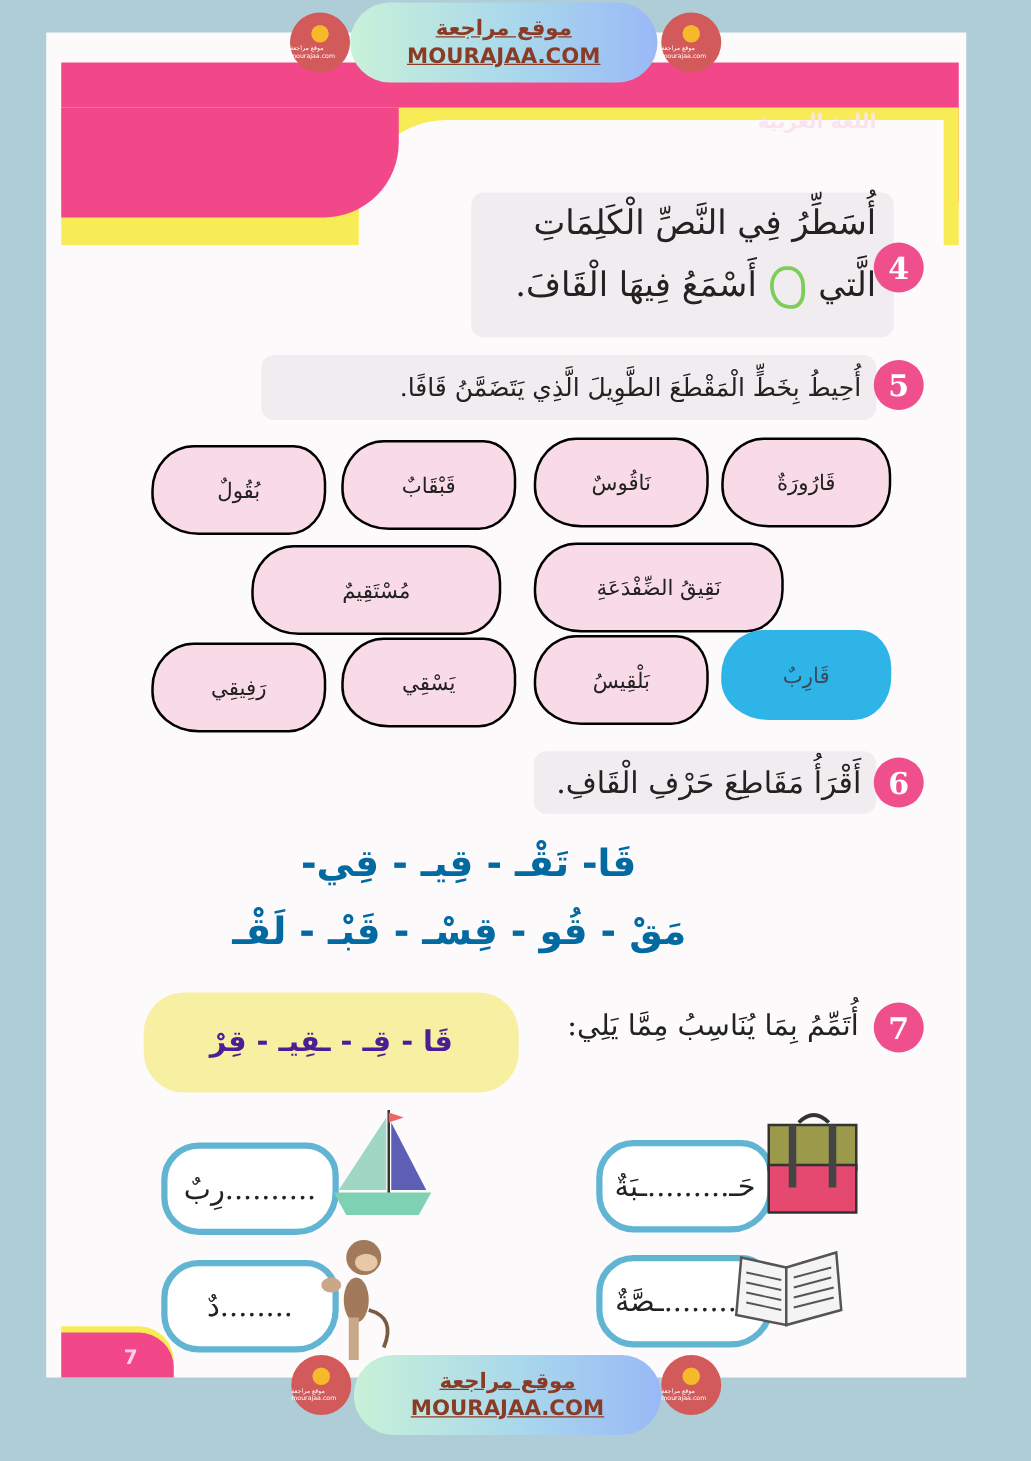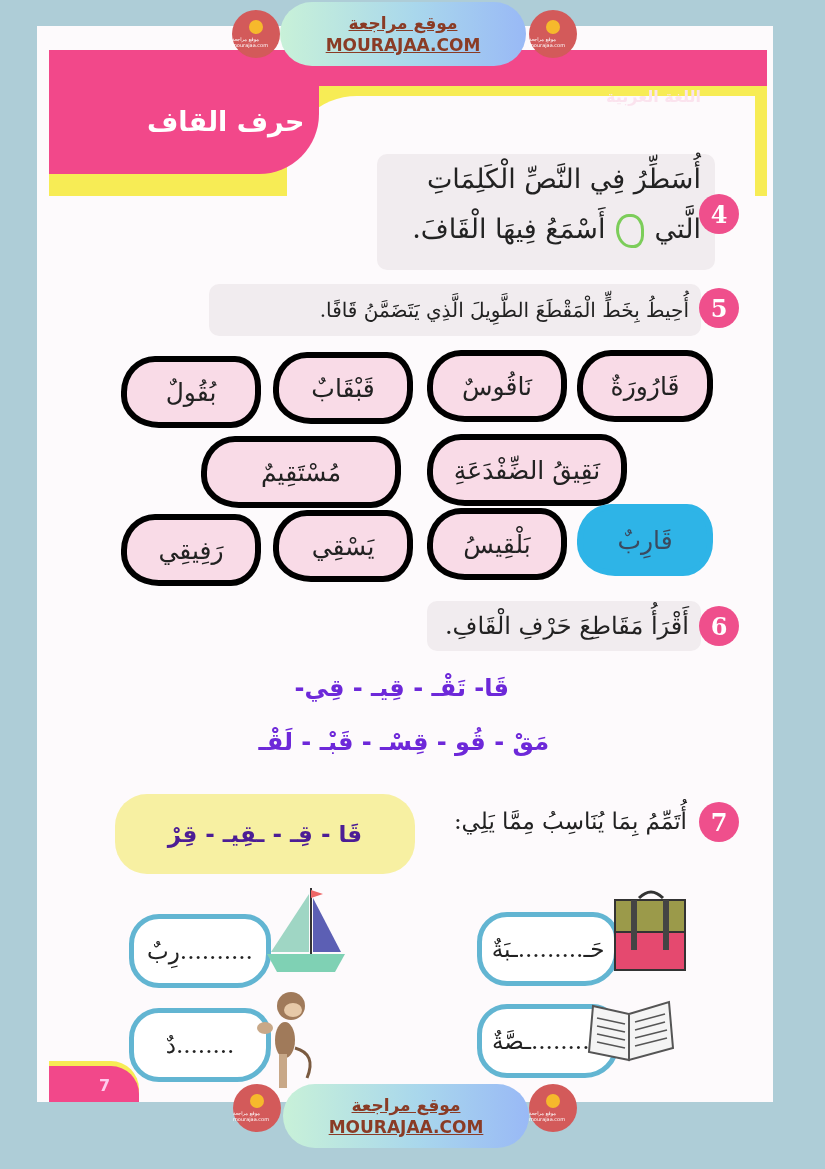--- a/index.html
+++ b/index.html
@@ -55,31 +55,31 @@
   }
   .q4 { left:340px; top:128px; width:310px; height:116px; padding:0 14px; font-size:27px; line-height:50px; }
   .q5 { left:172px; top:258px; width:480px; height:52px; font-size:20px; line-height:52px; padding-right:12px; }
   .q6 { left:390px; top:575px; width:262px; height:50px; font-size:24px; line-height:50px; padding-right:12px; }
   .q7 { left:380px; top:770px; width:270px; height:50px; font-size:23px; line-height:50px; padding-right:12px; }
 
   .ear { display:inline-block; width:22px; height:28px; border:3px solid #7ccd5a; border-radius:50% 50% 40% 60%; vertical-align:middle; margin:0 2px; }
 
   
   .tile {
-    position:absolute; height:72px; border:6px solid #000000;
+    position:absolute; height:72px; border:2px solid #000000;
     border-radius:34px 26px 30px 38px / 36px 30px 34px 32px;
     background:#f9dbe7; box-sizing:border-box;
     display:flex; align-items:center; justify-content:center;
-    font-size:25px; color:#222; direction:rtl;
+    font-size:17px; color:#222; direction:rtl;
     font-family:"DejaVu Serif", serif;
   }
   .tile.active { background:#2eb4e7; border-color:#2eb4e7; color:#3b4a5f; }
 
   .syl {
-    position:absolute; direction:rtl; font-weight:bold; font-size:24px; color:#6d28d9;
+    position:absolute; direction:rtl; font-weight:bold; font-size:30px; color:#0369a1;
     font-family:"DejaVu Sans", sans-serif;
   }
   .yellow-pill {
     position:absolute; left:78px; top:768px; width:300px; height:80px;
     background:#f7f0a2; border-radius:32px;
     display:flex; align-items:center; justify-content:center;
     direction:rtl; font-weight:bold; font-size:23px; color:#4c1d95;text-align:right;
   }
 
   .fill-box {
@@ -117,21 +117,20 @@
 </style>
 </head>
 <body>
 
 <div class="page">
   <div class="hdr-pink"></div>
   <div class="hdr-yellow"></div>
   <div class="hdr-white"></div>
   <div class="title-tab"></div>
   <div class="subject">اللغة العربية</div>
-  <div class="title">حرف القاف</div>
 
   <div class="q-block q-bg q4">
     <div>أُسَطِّرُ فِي النَّصِّ الْكَلِمَاتِ</div>
     <div>
       <span>الَّتي</span>
       <span class="ear"></span>
       <span>أَسْمَعُ فِيهَا الْقَافَ.</span>
     </div>
   </div>
   <div class="num" style="left:662px;top:168px;">4</div>

